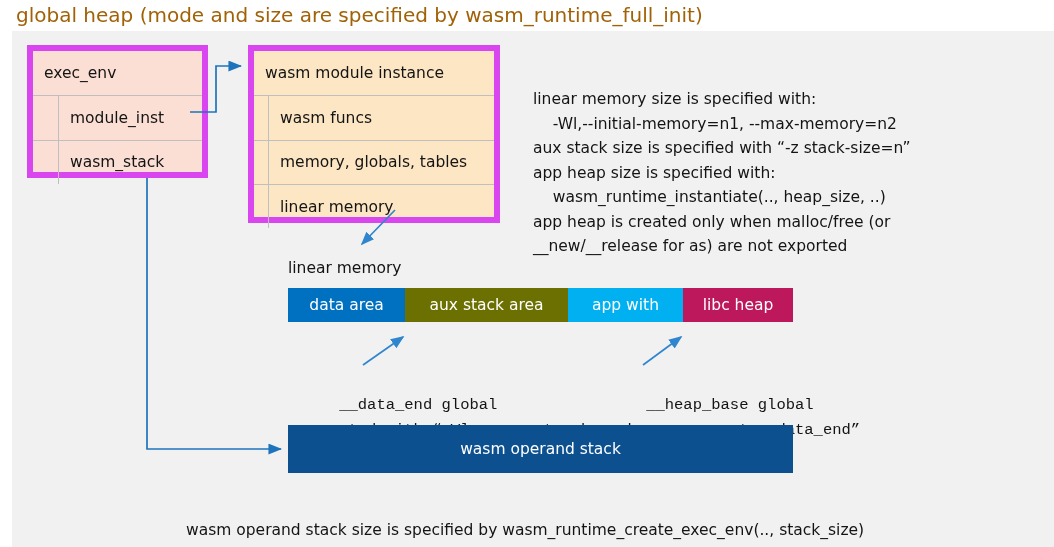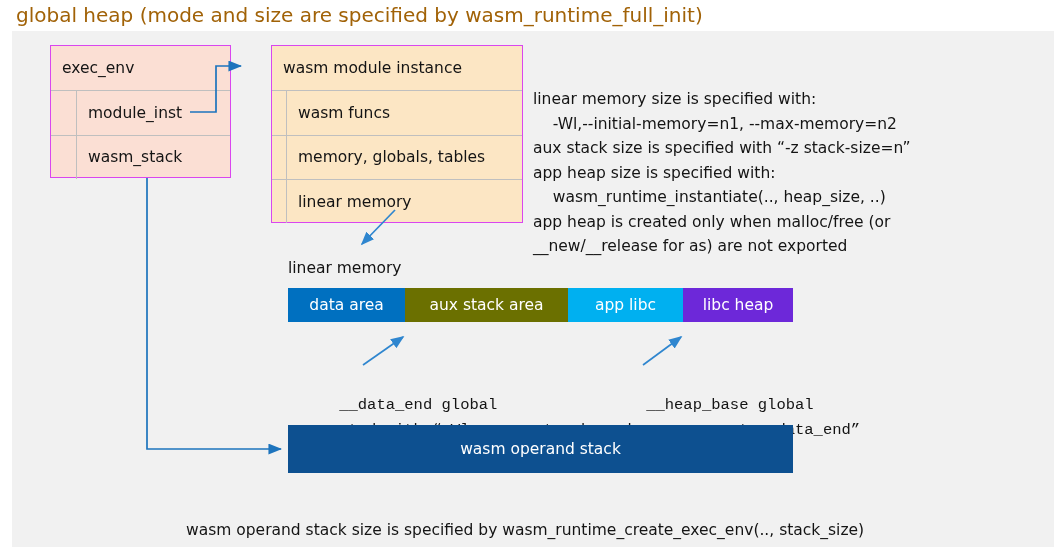--- a/index.html
+++ b/index.html
@@ -41,22 +41,21 @@
     top: 31px;
     width: 1042px;
     height: 516px;
     background: #f1f1f1;
   }
 
   
   .struct {
     position: absolute;
     box-sizing: border-box;
-    border: 1px solid #d946ef;
-    margin-left: 23px;
+    border: 6px solid #d946ef;
   }
   .struct-row {
     box-sizing: border-box;
     display: flex;
     align-items: center;
     font-size: 15.5px;
     color: #141414;
     white-space: nowrap;
   }
   .struct-row + .struct-row { border-top: 1px solid #bfbfbf; }
@@ -211,23 +210,23 @@
   <div id="lm-label">linear memory</div>
 
   <div id="mem-bar">
       <div class="seg" style="width: 117px; background: rgb(0, 112, 192); color: rgb(255, 255, 255);">
         <span>data area</span>
       </div>
       <div class="seg" style="width: 163px; background: rgb(107, 112, 0); color: rgb(255, 255, 255);">
         <span>aux stack area</span>
       </div>
       <div class="seg" style="width: 115px; background: rgb(0, 176, 240); color: rgb(255, 255, 255);">
-        <span>app libc</span>
-      </div>
-      <div class="seg" style="width: 110px; background: #6d28d9; color: rgb(255, 255, 255);">
+        <span>app with</span>
+      </div>
+      <div class="seg" style="width: 110px; background: #be185d; color: rgb(255, 255, 255);">
         <span>libc heap</span>
       </div>
     </div>
 
   <div class="note" id="note-exports">    __data_end global                __heap_base global
 exported with “-Wl,--export=__heap_base,--export=__data_end”</div>
 
   <div id="operand-stack" style="background: rgb(13, 80, 144);">
     <span>wasm operand stack</span>
   </div>

